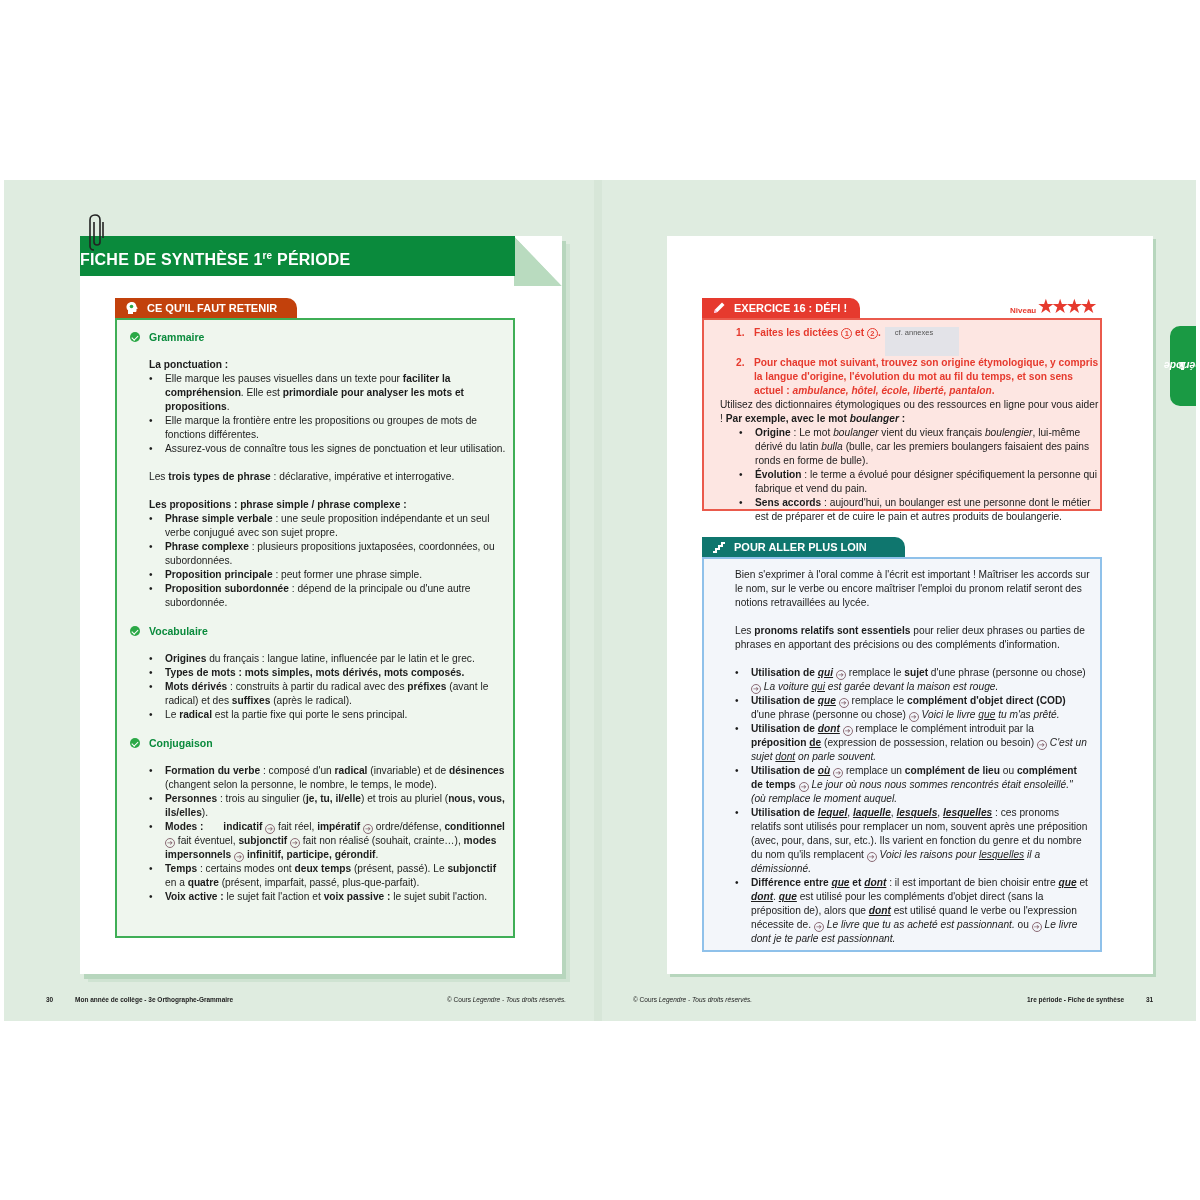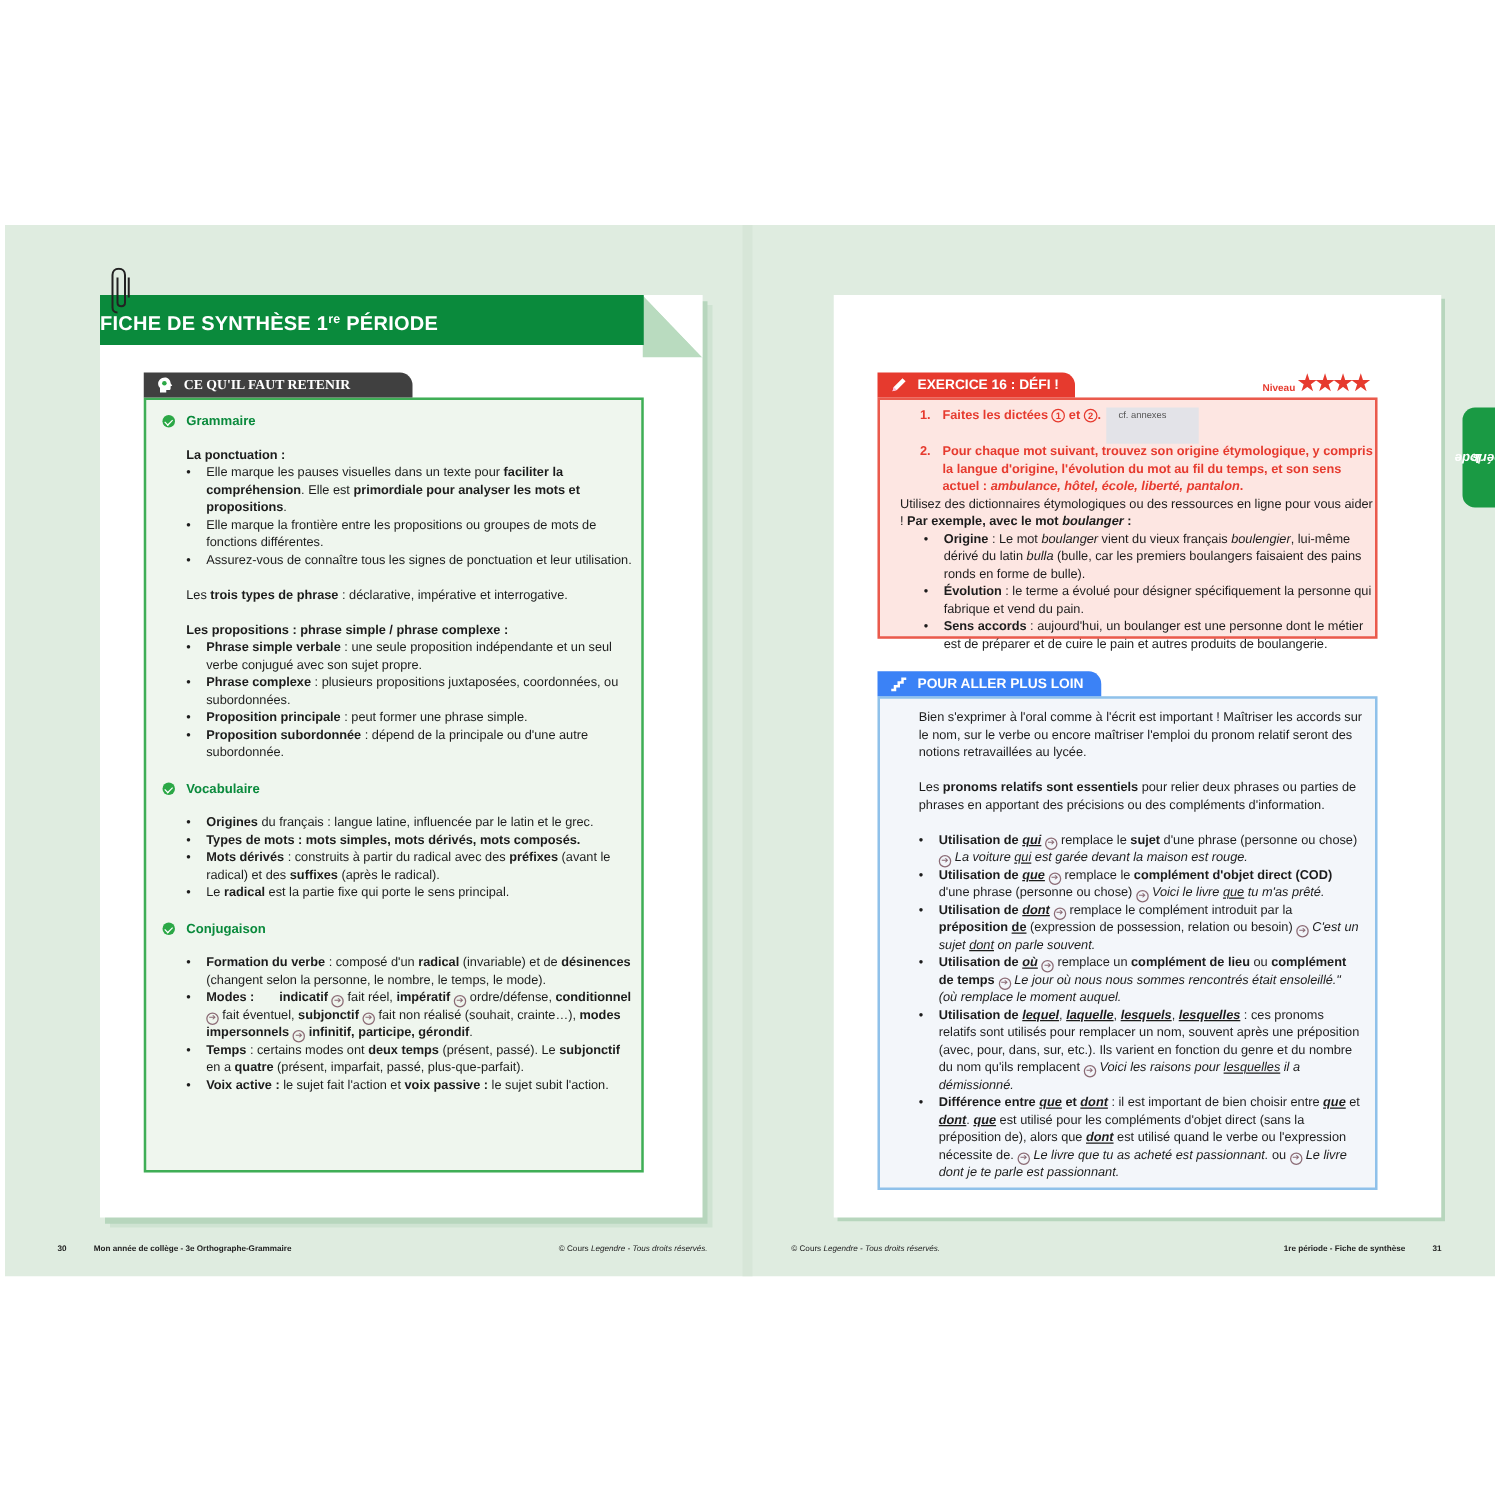--- a/index.html
+++ b/index.html
@@ -13,21 +13,21 @@
     .fold { position: absolute; left: 514px; top: 236px; width: 48px; height: 50px; }
     .title-bar { position: absolute; left: 80px; top: 236px; width: 435px; height: 40px; background: #0a8a3c;
                  color: #fff; font-weight: bold; font-size: 16px; line-height: 40px; letter-spacing: 0.2px; }
     .title-bar sup { font-size: 10px; }
     .clip { position: absolute; left: 88px; top: 214px; }
 
     .box-green { position: absolute; left: 115px; top: 318px; width: 400px; height: 620px;
                  border: 2px solid #3fae56; background: #eff6ee; }
     .tab { position: absolute; height: 20px; color: #fff; font-weight: bold; font-size: 11px; line-height: 20px;
            border-radius: 0 10px 0 0; padding-left: 32px; }
-    .tab-green { left: 115px; top: 298px; width: 215px; background: #404040; font-family: Liberation Serif, serif; }
+    .tab-green { left: 115px; top: 298px; width: 182px; background: #c2410c; }
     .tab-icon { position: absolute; left: 10px; top: 3px; }
 
     .content { position: absolute; font-size: 10.2px; line-height: 14px; }
     .left-content { left: 130px; top: 330px; width: 380px; }
     .sec-h { color: #0a8a3c; font-weight: bold; font-size: 10.5px; display: flex; align-items: center; height: 14px; }
     .sec-h .chk { width: 10px; height: 10px; border-radius: 50%; background: #2ba846; margin-right: 9px; position: relative; }
     .sec-h .chk::after { content: ""; position: absolute; left: 3px; top: 1.5px; width: 2.5px; height: 5px;
                          border: solid #fff; border-width: 0 1.5px 1.5px 0; transform: rotate(45deg); }
     .blk { padding-left: 19px; }
     .gap { height: 14px; }
@@ -49,21 +49,21 @@
     .red-content { left: 720px; top: 326px; width: 380px; }
     .red { color: #e63a2e; font-weight: bold; }
     ol.n { list-style: none; padding-left: 16px; }
     ol.n li { position: relative; padding-left: 18px; }
     ol.n li .num { position: absolute; left: 0; }
     .circ { display: inline-block; width: 11px; height: 11px; border: 1px solid #e63a2e; border-radius: 50%;
             font-size: 7.5px; line-height: 9px; text-align: center; vertical-align: 0px; }
     .annex { display: inline-block; background: #e3e3e8; color: #555; font-weight: normal; font-size: 7.5px;
              padding: 0 26px 18px 10px; margin-left: 4px; line-height: 11px; vertical-align: 1px; }
 
-    .tab-blue { left: 702px; top: 537px; width: 179px; background: #3b82f6; }
+    .tab-blue { left: 702px; top: 537px; width: 203px; background: #0f766e; }
     .box-blue { position: absolute; left: 702px; top: 557px; width: 400px; height: 395px;
                 border: 2px solid #8fc1ea; background: #f3f6fa; }
     .blue-content { left: 735px; top: 568px; width: 355px; }
     .blue-content ul.b { padding-left: 0; }
 
     .side-tab { position: absolute; left: 1170px; top: 326px; width: 26px; height: 80px; background: #1a9a44;
                 border-radius: 10px 0 0 10px; }
     .side-tab span { position: absolute; left: 50%; top: 50%; transform: translate(-50%,-50%) rotate(-90deg);
                      color: #fff; font-weight: bold; font-style: italic; font-size: 10.5px; white-space: nowrap; }
     .side-tab sup { font-size: 7px; }
@@ -135,20 +135,21 @@
     <li><span>Le </span><b>radical</b><span> est la partie fixe qui porte le sens principal.</span></li>
   </ul>
   <div class="gap"></div>
   <div class="sec-h">
       <span class="chk"></span>
       <span>Conjugaison</span>
     </div>
   <div class="gap"></div>
   <ul class="b">
     <li><b>Formation du verbe</b><span> : composé d'un </span><b>radical</b><span> (invariable) et de </span><b>désinences</b><span> (changent selon la personne, le nombre, le temps, le mode).</span></li>
+    <li><b>Personnes</b><span> : trois au singulier (</span><b>je, tu, il/elle</b><span>) et trois au pluriel (</span><b>nous, vous, ils/elles</b><span>).</span></li>
     <li><b>Modes :</b>&nbsp;&nbsp;&nbsp;&nbsp;&nbsp;&nbsp;&nbsp;<b>indicatif</b> <span class="arr">➔</span><span> fait réel, </span><b>impératif</b> <span class="arr">➔</span><span> ordre/défense, </span><b>conditionnel</b> <span class="arr">➔</span><span> fait éventuel, </span><b>subjonctif</b> <span class="arr">➔</span><span> fait non réalisé (souhait, crainte…), </span><b>modes impersonnels</b> <span class="arr">➔</span><b> infinitif, participe, gérondif</b>.</li>
     <li><b>Temps</b><span> : certains modes ont </span><b>deux temps</b><span> (présent, passé). Le </span><b>subjonctif</b><span> en a </span><b>quatre</b><span> (présent, imparfait, passé, plus-que-parfait).</span></li>
     <li><b>Voix active :</b><span> le sujet fait l'action et </span><b>voix passive :</b><span> le sujet subit l'action.</span></li>
   </ul>
 </div>
 
 <div class="footer" style="left:46px;">30</div>
 <div class="footer" style="left:75px;">Mon année de collège - 3e Orthographe-Grammaire</div>
 <div class="footer" style="left:447px; font-weight:normal;"><span>© Cours </span><i>Legendre - Tous droits réservés.</i></div>
 

